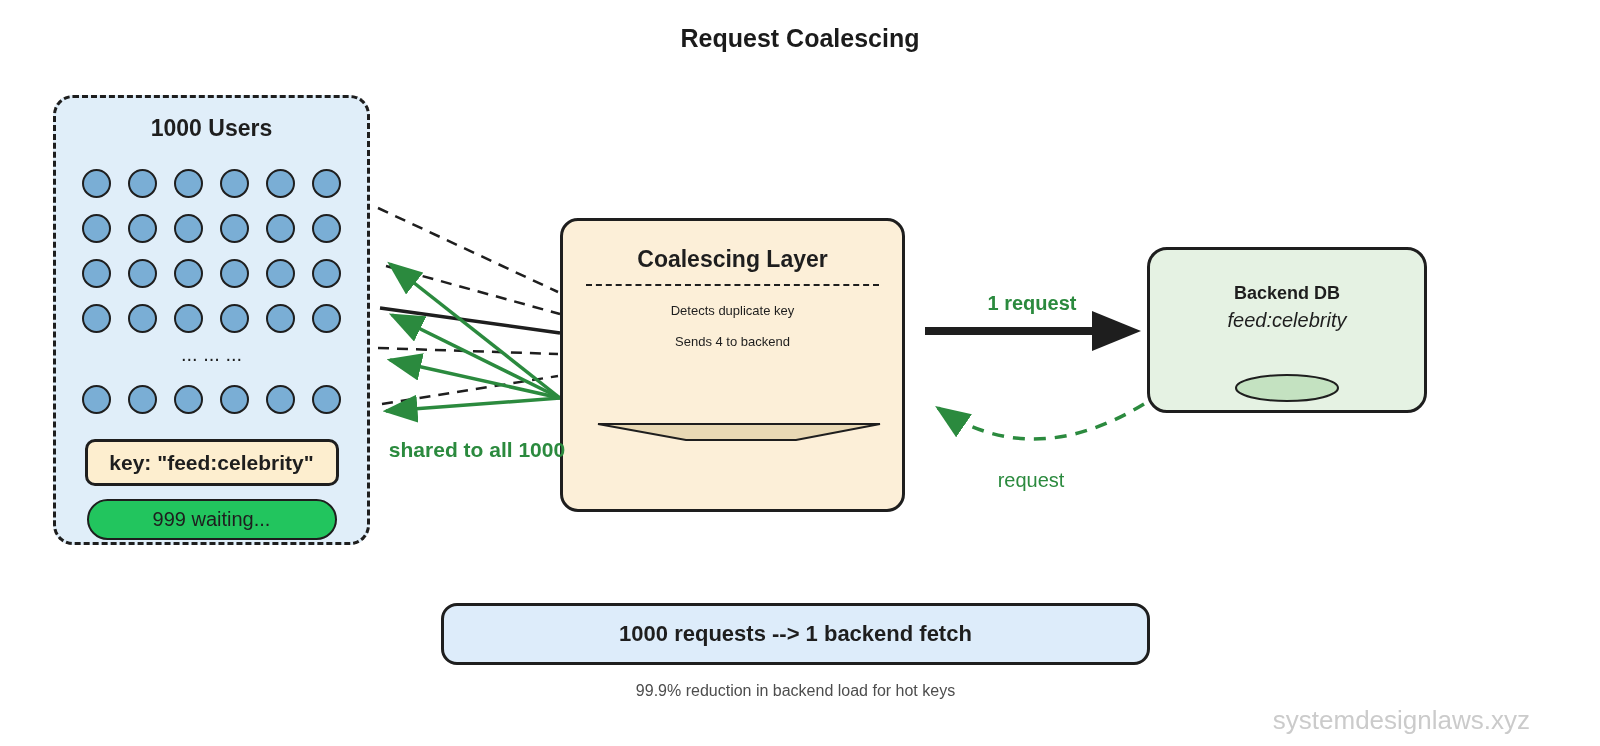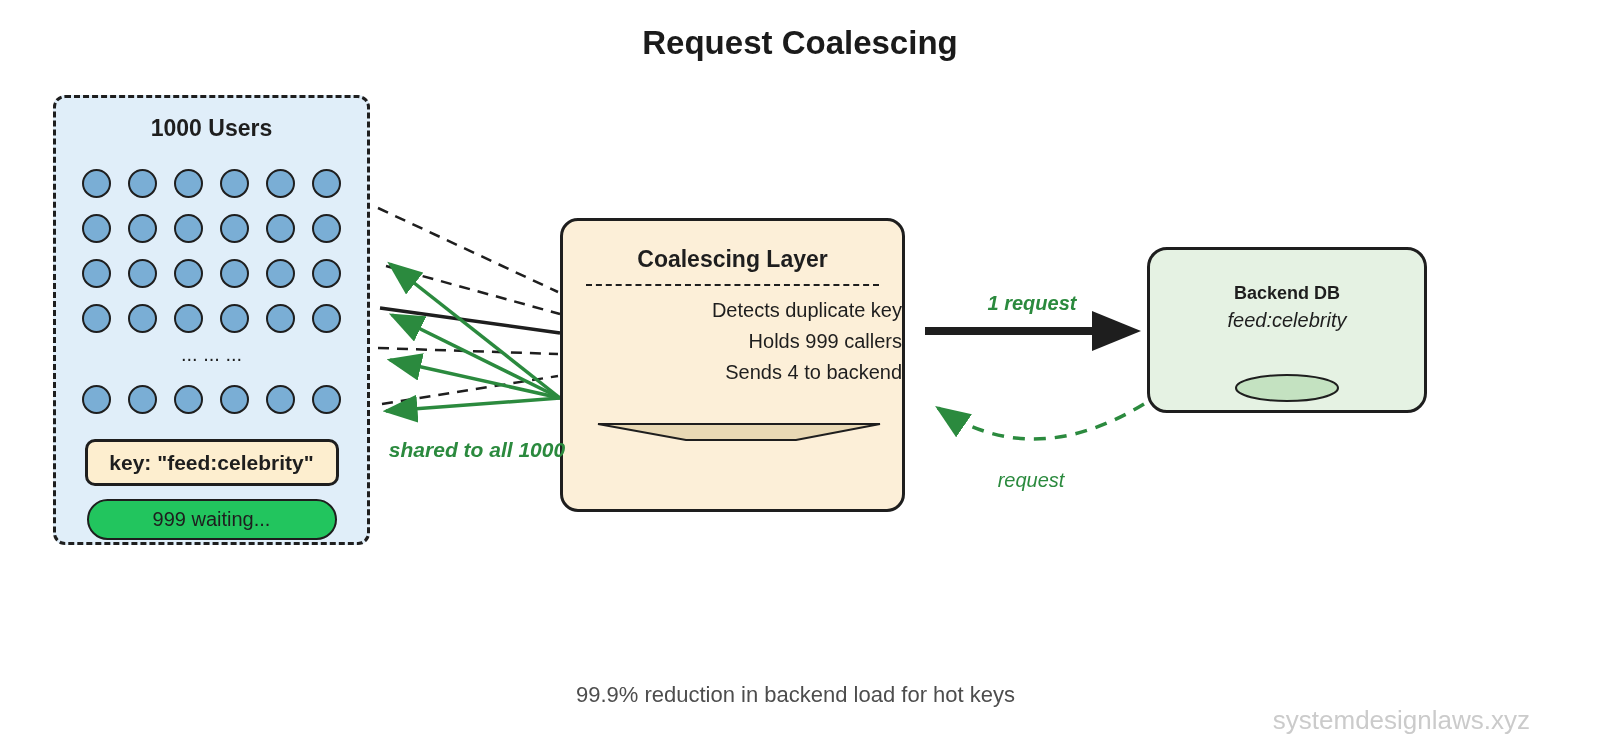--- a/index.html
+++ b/index.html
@@ -9,28 +9,28 @@
     background:#ffffff;
     font-family:"Liberation Sans", sans-serif;
     color:#1e1e1e;
     overflow:hidden;
   }
   .abs{position:absolute;box-sizing:border-box;}
 
   
   #diagram-title{
     left:0;top:24px;width:1600px;
-    text-align:center;font-size:33px;font-weight:bold;color:#1b1b1b;
+    text-align:center;font-size:25px;font-weight:bold;color:#1b1b1b;
   }
 
   
   #users-box{
     left:53px;top:95px;width:317px;height:450px;
     background:#e0eef9;
-    border:3px dashed #1e1e1e;border-radius:12px;padding-left:8px;
+    border:3px dashed #1e1e1e;border-radius:20px;padding-left:8px;
   }
   #users-title{left:0;top:17px;width:100%;text-align:center;font-size:23px;font-weight:bold;}
   #user-dots-top{left:0;top:71px;width:100%;}
   #user-dots-bottom{left:0;top:287px;width:100%;}
   .dot-row{display:flex;gap:17px;justify-content:center;margin-bottom:16px;}
   .dot{width:29px;height:29px;border-radius:50%;background:#7aaed5;border:2.5px solid #1e1e1e;box-sizing:border-box;}
   #users-ellipsis{left:0;top:245px;width:100%;text-align:center;font-size:20px;color:#1e1e1e;}
   #key-box{
     left:50%;top:341px;transform:translateX(-50%);
     width:254px;height:47px;
@@ -46,46 +46,46 @@
     font-size:20px;
   }
 
   
   #coalescing-box{
     left:560px;top:218px;width:345px;height:294px;
     background:#fcefd8;border:3px solid #1e1e1e;border-radius:18px;
   }
   #coalescing-title{margin-top:25px;text-align:center;font-size:23px;font-weight:bold;}
   #coalescing-divider{border:none;border-top:2.5px dashed #1e1e1e;margin:11px 23px 9px 23px;}
-  .coalescing-line{text-align:right;font-size:20px;line-height:31px;}
+  .coalescing-line{text-align:center;font-size:13px;line-height:31px;}
   #funnel-svg{position:absolute;left:0;top:0;width:345px;height:227px;}
 
   
   #backend-box{
     left:1147px;top:247px;width:280px;height:166px;
     background:#e5f2e3;border:3px solid #1e1e1e;border-radius:20px;
   }
   #backend-title{margin-top:33px;text-align:center;font-size:18px;font-weight:bold;}
   #backend-subtitle{margin-top:5px;text-align:center;font-size:20px;font-style:italic;}
   #db-ellipse-svg{position:absolute;left:50%;transform:translateX(-50%);top:123px;}
 
   
-  .green-label{color:#2b8a3e;font-style:italic;}
+  .green-label{color:#2b8a3e;}
   #label-request{left:932px;top:292px;width:200px;text-align:center;font-size:20px;font-weight:bold;}
   #label-shared{left:377px;top:438px;width:200px;text-align:center;font-size:21px;font-weight:bold;}
   #label-result{left:931px;top:469px;width:200px;text-align:center;font-size:20px;}
 
   
   #summary-box{
     left:441px;top:603px;width:709px;height:62px;
     background:#ddecfa;border:3.5px solid #1e1e1e;border-radius:16px;
     display:flex;align-items:center;justify-content:center;
     font-size:22px;font-weight:bold;
   }
-  #summary-caption{left:441px;top:682px;width:709px;text-align:center;font-size:22px;color:#4d4d4d;}
+  #summary-caption{left:441px;top:682px;width:709px;text-align:center;font-size:16px;color:#4d4d4d;}
 
   
   #watermark{right:70px;top:705px;font-size:26px;color:#cbcbcb;}
 
   
   #arrows-layer{position:absolute;left:0;top:0;width:1600px;height:746px;pointer-events:none;}
   .dashline{stroke:#1e1e1e;stroke-width:2.5;stroke-dasharray:11 8;fill:none;}
   .solidline{stroke:#1e1e1e;stroke-width:3.5;fill:none;}
   .greenline{stroke:#2b8a3e;stroke-width:3.5;fill:none;}
   .greendash{stroke:#2b8a3e;stroke-width:3.5;stroke-dasharray:12 9;fill:none;}
@@ -182,33 +182,35 @@
     </div>
   </div>
 
   <div class="abs" id="coalescing-box">
     <svg id="funnel-svg" viewBox="0 0 345 227">
       <polygon points="35,203 317,203 233,219 123,219" fill="#e9d9b5" stroke="#1e1e1e" stroke-width="2"></polygon>
     </svg>
     <div id="coalescing-title">Coalescing Layer</div>
     <hr id="coalescing-divider">
     <div class="coalescing-line">Detects duplicate key</div>
-    <div class="coalescing-line">Holds 999 callers</div>
     <div class="coalescing-line">Sends 4 to backend</div>
   </div>
 
   <div class="abs" id="backend-box">
     <div id="backend-title">Backend DB</div>
     <div id="backend-subtitle">feed:celebrity</div>
     <svg id="db-ellipse-svg" width="106" height="30">
       <ellipse cx="53" cy="15" rx="51" ry="13" fill="#c4e2c1" stroke="#1e1e1e" stroke-width="2"></ellipse>
     </svg>
   </div>
 
   <div class="abs green-label" id="label-request">1 request</div>
   <div class="abs green-label" id="label-shared">shared to all 1000</div>
   <div class="abs green-label" id="label-result">request</div>
 
+  <div class="abs" id="summary-box">
+    <span>1000 requests --&gt; 1 backend fetch</span>
+  </div>
   <div class="abs" id="summary-caption">99.9% reduction in backend load for hot keys</div>
 
   <div class="abs" id="watermark">systemdesignlaws.xyz</div>
 
 </div>
 
 </body></html>

